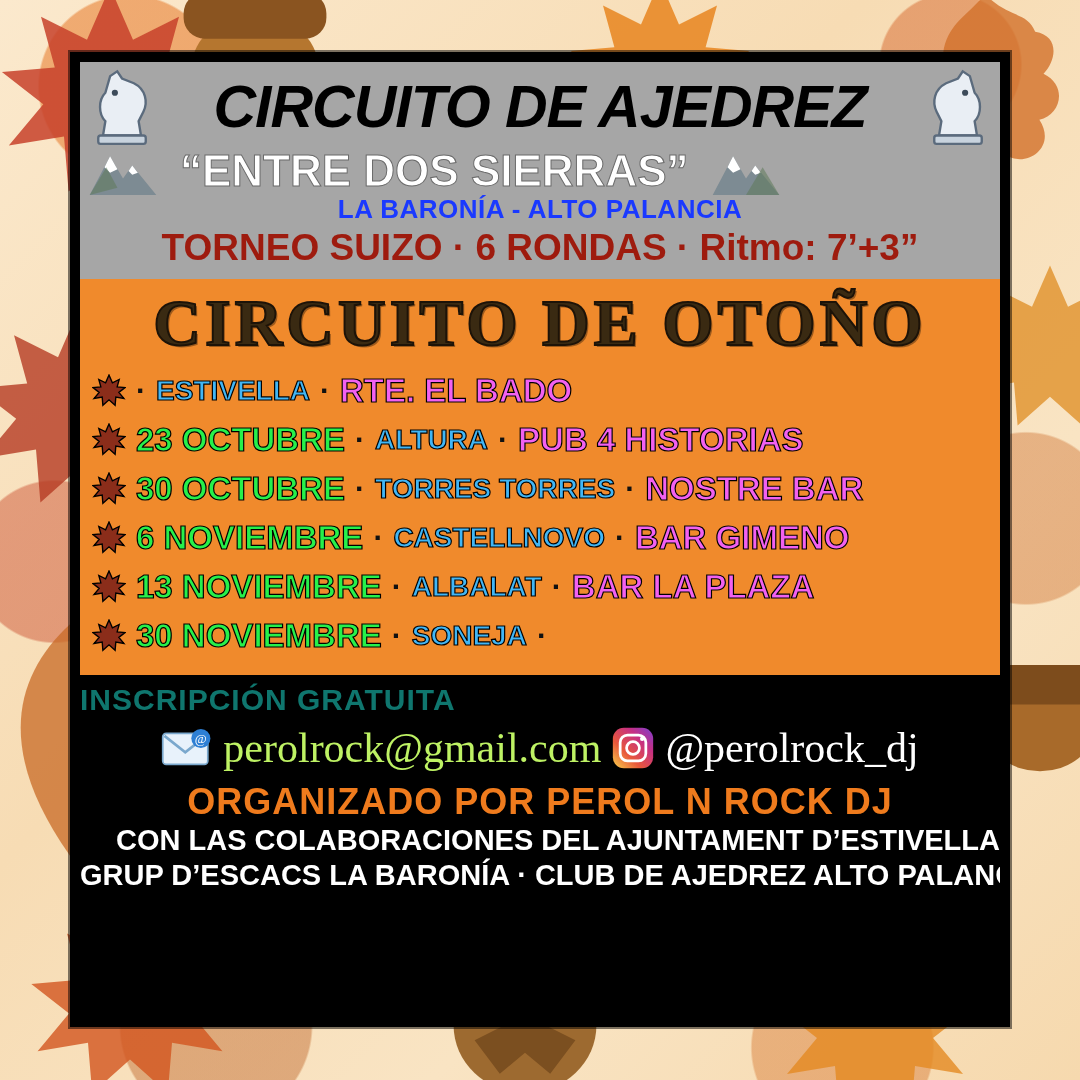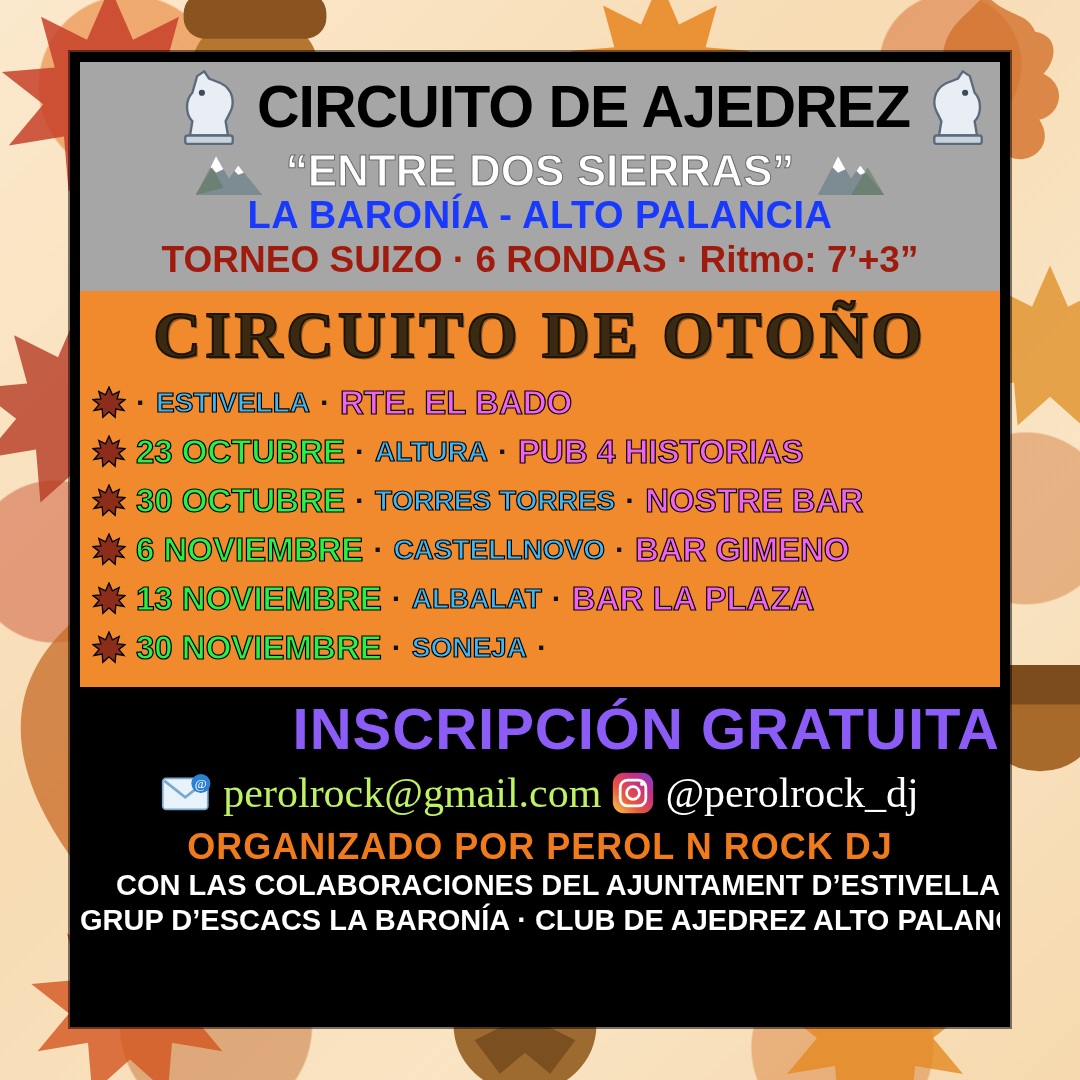--- a/index.html
+++ b/index.html
@@ -50,55 +50,55 @@
 
   
   .header-block {
     background: #a6a6a6;
     padding: 6px 6px 6px 6px;
     position: relative;
   }
   .title-row {
     display: flex;
     align-items: center;
-    justify-content: flex-end;
-    gap: 12px;
+    justify-content: space-between;
+    gap: 6px;
     height: 78px;
+    font-style: italic;
   }
   .chess-icon { width: 72px; height: 76px; flex: 0 0 auto; }
   .main-title {
     font-family: "Liberation Sans", sans-serif;
     font-weight: bold;
     font-size: 59px;
     letter-spacing: -1px;
     color: #000;
     white-space: nowrap;
     line-height: 1;
     text-align: center;
   }
   .subtitle-row {
     display: flex;
     align-items: center;
-    justify-content: center;
     gap: 20px;
     height: 58px;
     margin-top: -4px;
   }
   .mountain-icon { width: 74px; height: 58px; flex: 0 0 auto; }
   .subtitle {
     font-weight: bold;
     font-size: 44px;
     color: #ffffff;
     letter-spacing: 0px;
     -webkit-text-stroke: 1px #6b6b6b;
     white-space: nowrap;
   }
   .subtitle2 {
     font-weight: bold;
-    font-size: 38px;
+    font-size: 26px;
     color: #1a39ff;
     text-align: center;
     letter-spacing: 0.5px;
     margin-top: -6px;
     white-space: nowrap;
   }
   .time-line {
     font-weight: bold;
     font-size: 45px;
     color: #f5ef1b;
@@ -171,24 +171,24 @@
     color: #f261f0;
     -webkit-text-stroke: 1.2px #000;
   }
 
   
   .footer-block {
     background: #000;
     padding: 8px 0 6px 0;
   }
   .free-line {
-    text-align: right;
-    font-weight: bold;
-    font-size: 58px;
-    color: #8b5cf6;
+    text-align: left;
+    font-weight: bold;
+    font-size: 30px;
+    color: #0f766e;
     letter-spacing: 1px;
     white-space: nowrap;
   }
   .contact-row {
     display: flex;
     align-items: center;
     justify-content: center;
     gap: 10px;
     margin-top: 4px;
     height: 54px;

